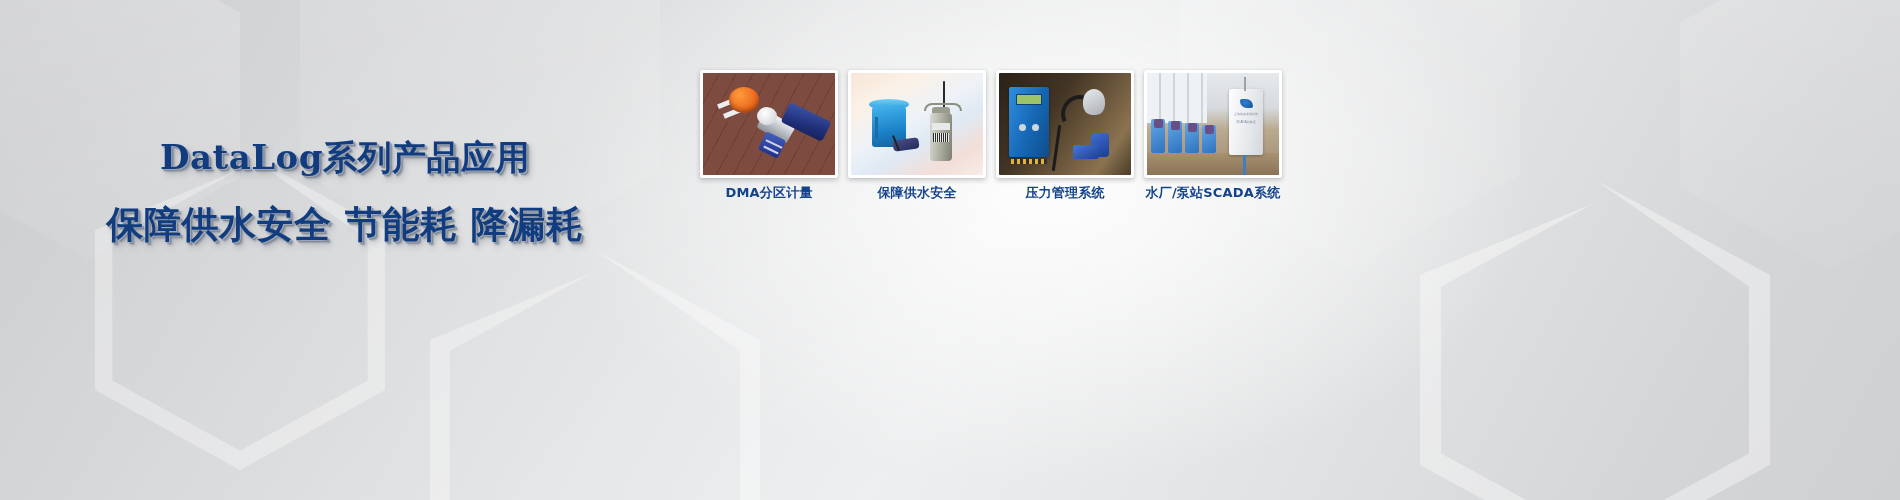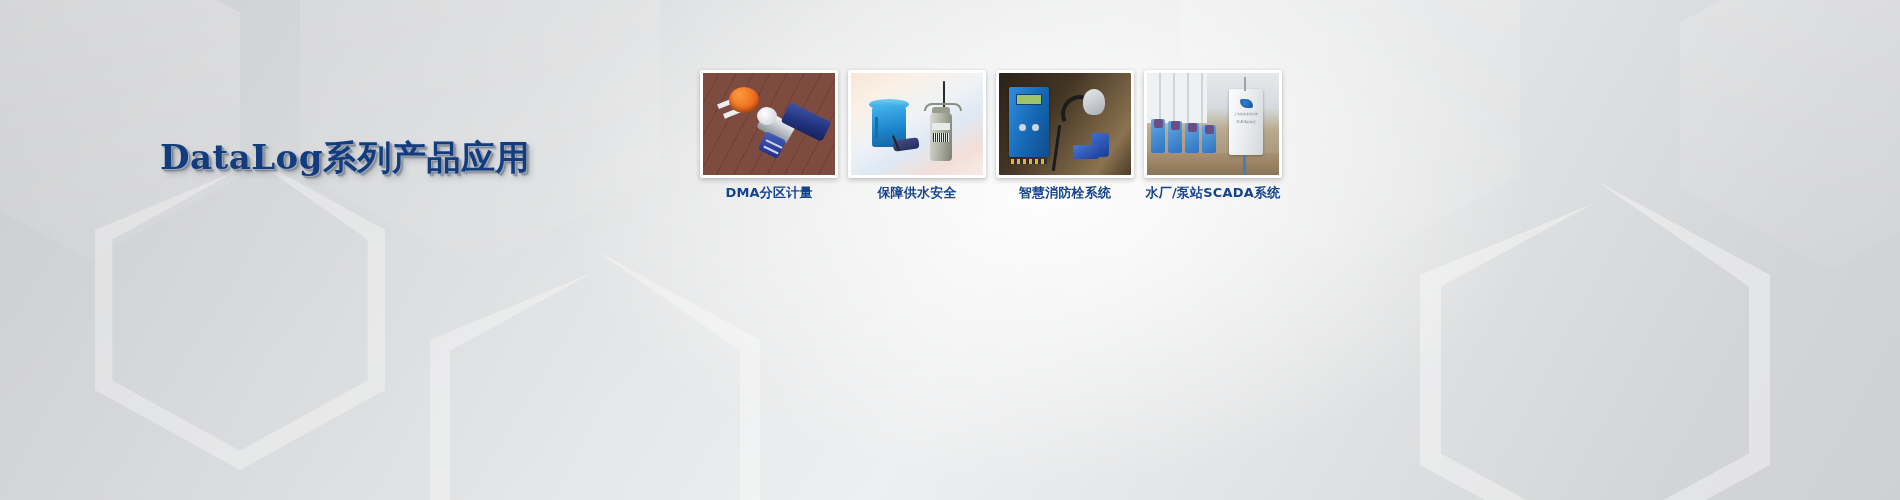--- a/index.html
+++ b/index.html
@@ -253,20 +253,21 @@
   <div class="wm hex-o" style="left:95px;   top:150px;  width:290px;height:320px;"></div>
   <div class="wm hex" style="left:300px;  top:-120px; width:360px;height:390px;opacity:.35;"></div>
   <div class="wm hex-o" style="left:430px;  top:250px;  width:330px;height:360px;"></div>
   <div class="wm hex" style="left:1180px; top:-110px; width:340px;height:380px;opacity:.4;"></div>
   <div class="wm hex-o" style="left:1420px; top:180px;  width:350px;height:380px;"></div>
   <div class="wm hex" style="left:1680px; top:-60px;  width:300px;height:330px;opacity:.35;"></div>
   <div class="wm shade" style="left:0;top:0;width:1900px;height:500px;"></div>
 
   <div id="headline">
     <div class="hl-line" id="hl1">DataLog系列产品应用</div>
+    <div class="hl-line" id="hl2">保障供水安全 节能耗 降漏耗</div>
   </div>
 
   <div id="grid">
 
     <div class="card">
       <div class="thumb">
         <div class="pic">
           <div class="brick"></div>
           <div class="abs whitestrip" style="left:14px;top:26px;width:28px;height:5px;transform:rotate(-22deg);"></div>
           <div class="abs whitestrip" style="left:20px;top:36px;width:26px;height:5px;transform:rotate(-22deg);"></div>
@@ -314,21 +315,21 @@
             <div style="text-align:center;margin-top:12px;"><span class="btn2"></span><span class="btn2"></span></div>
           </div>
           <div class="abs" style="left:12px;top:86px;width:36px;height:5px;background:repeating-linear-gradient(90deg,#e4b23a 0 3px,#2e2e2e 3px 6px);"></div>
           <div class="abs hose" style="left:62px;top:22px;transform:rotate(20deg);"></div>
           <div class="abs" style="left:84px;top:16px;width:22px;height:26px;border-radius:50% 50% 40% 40%;background:linear-gradient(150deg,#e9ebee,#a9aeb4);"></div>
           <div class="abs pumpblue" style="left:92px;top:60px;"></div>
           <div class="abs" style="left:74px;top:72px;width:26px;height:14px;border-radius:3px;background:linear-gradient(150deg,#4a78d4,#1d3e9c);"></div>
           <div class="abs" style="left:56px;top:52px;width:3px;height:46px;background:#1b1b1b;transform:rotate(8deg);"></div>
         </div>
       </div>
-      <div class="cap">智慧消防栓系统</div>
+      <div class="cap">压力管理系统</div>
     </div>
 
 
     <div class="card">
       <div class="thumb">
         <div class="pic">
           <div class="roombg"></div>
           <div class="abs" style="left:0;top:0;width:60px;height:50px;background:repeating-linear-gradient(90deg,#eef2f5 0 12px,#cdd4da 12px 14px);"></div>
           <div class="abs pumprow" style="left:4px;top:46px;">
             <div class="pumpunit" style="height:34px;">

